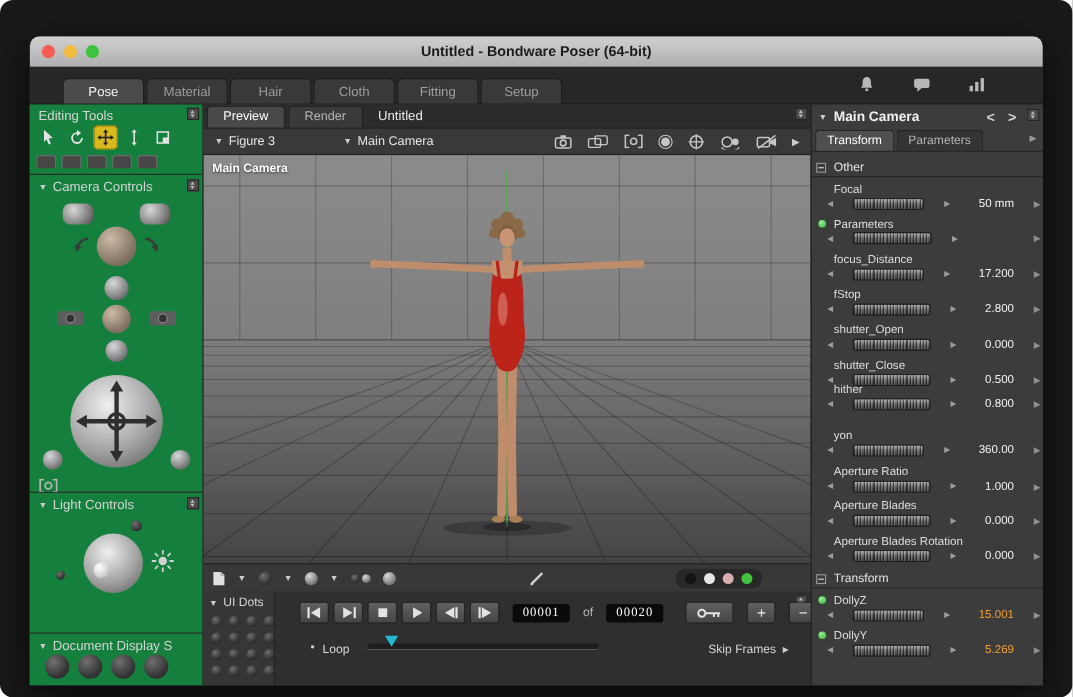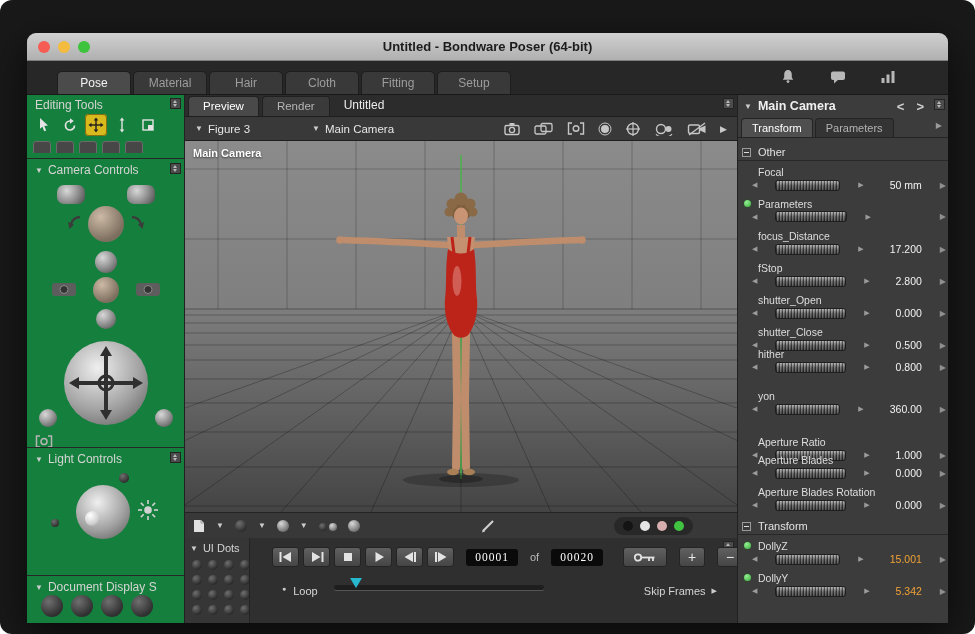--- a/index.html
+++ b/index.html
@@ -615,21 +615,21 @@
       <div class="prow" style="top:294px">
         <div class="pname">yon</div>
         <div class="pdialrow">
               <span class="darr">◀</span>
               <span class="dial"></span>
               <span class="darr">▶</span>
               <span class="pval">360.00</span>
               <span class="pmenu">▶</span>
             </div>
       </div>
-      <div class="prow" style="top:340px">
+      <div class="prow" style="top:327px">
         <div class="pname">Aperture Ratio</div>
         <div class="pdialrow">
               <span class="darr">◀</span>
               <span class="dial"></span>
               <span class="darr">▶</span>
               <span class="pval">1.000</span>
               <span class="pmenu">▶</span>
             </div>
       </div>
       <div class="prow" style="top:358px">
@@ -669,21 +669,21 @@
               <span class="pmenu">▶</span>
             </div>
       </div>
       <div class="prow" style="top:476px">
         <span class="gdot"></span>
         <div class="pname">DollyY</div>
         <div class="pdialrow">
               <span class="darr">◀</span>
               <span class="dial"></span>
               <span class="darr">▶</span>
-              <span class="pval orange">5.342</span>
+              <span class="pval orange">5.269</span>
               <span class="pmenu">▶</span>
             </div>
       </div>
     </div>
 
   </div>
 </div>
 </div>
 
 </body></html>

